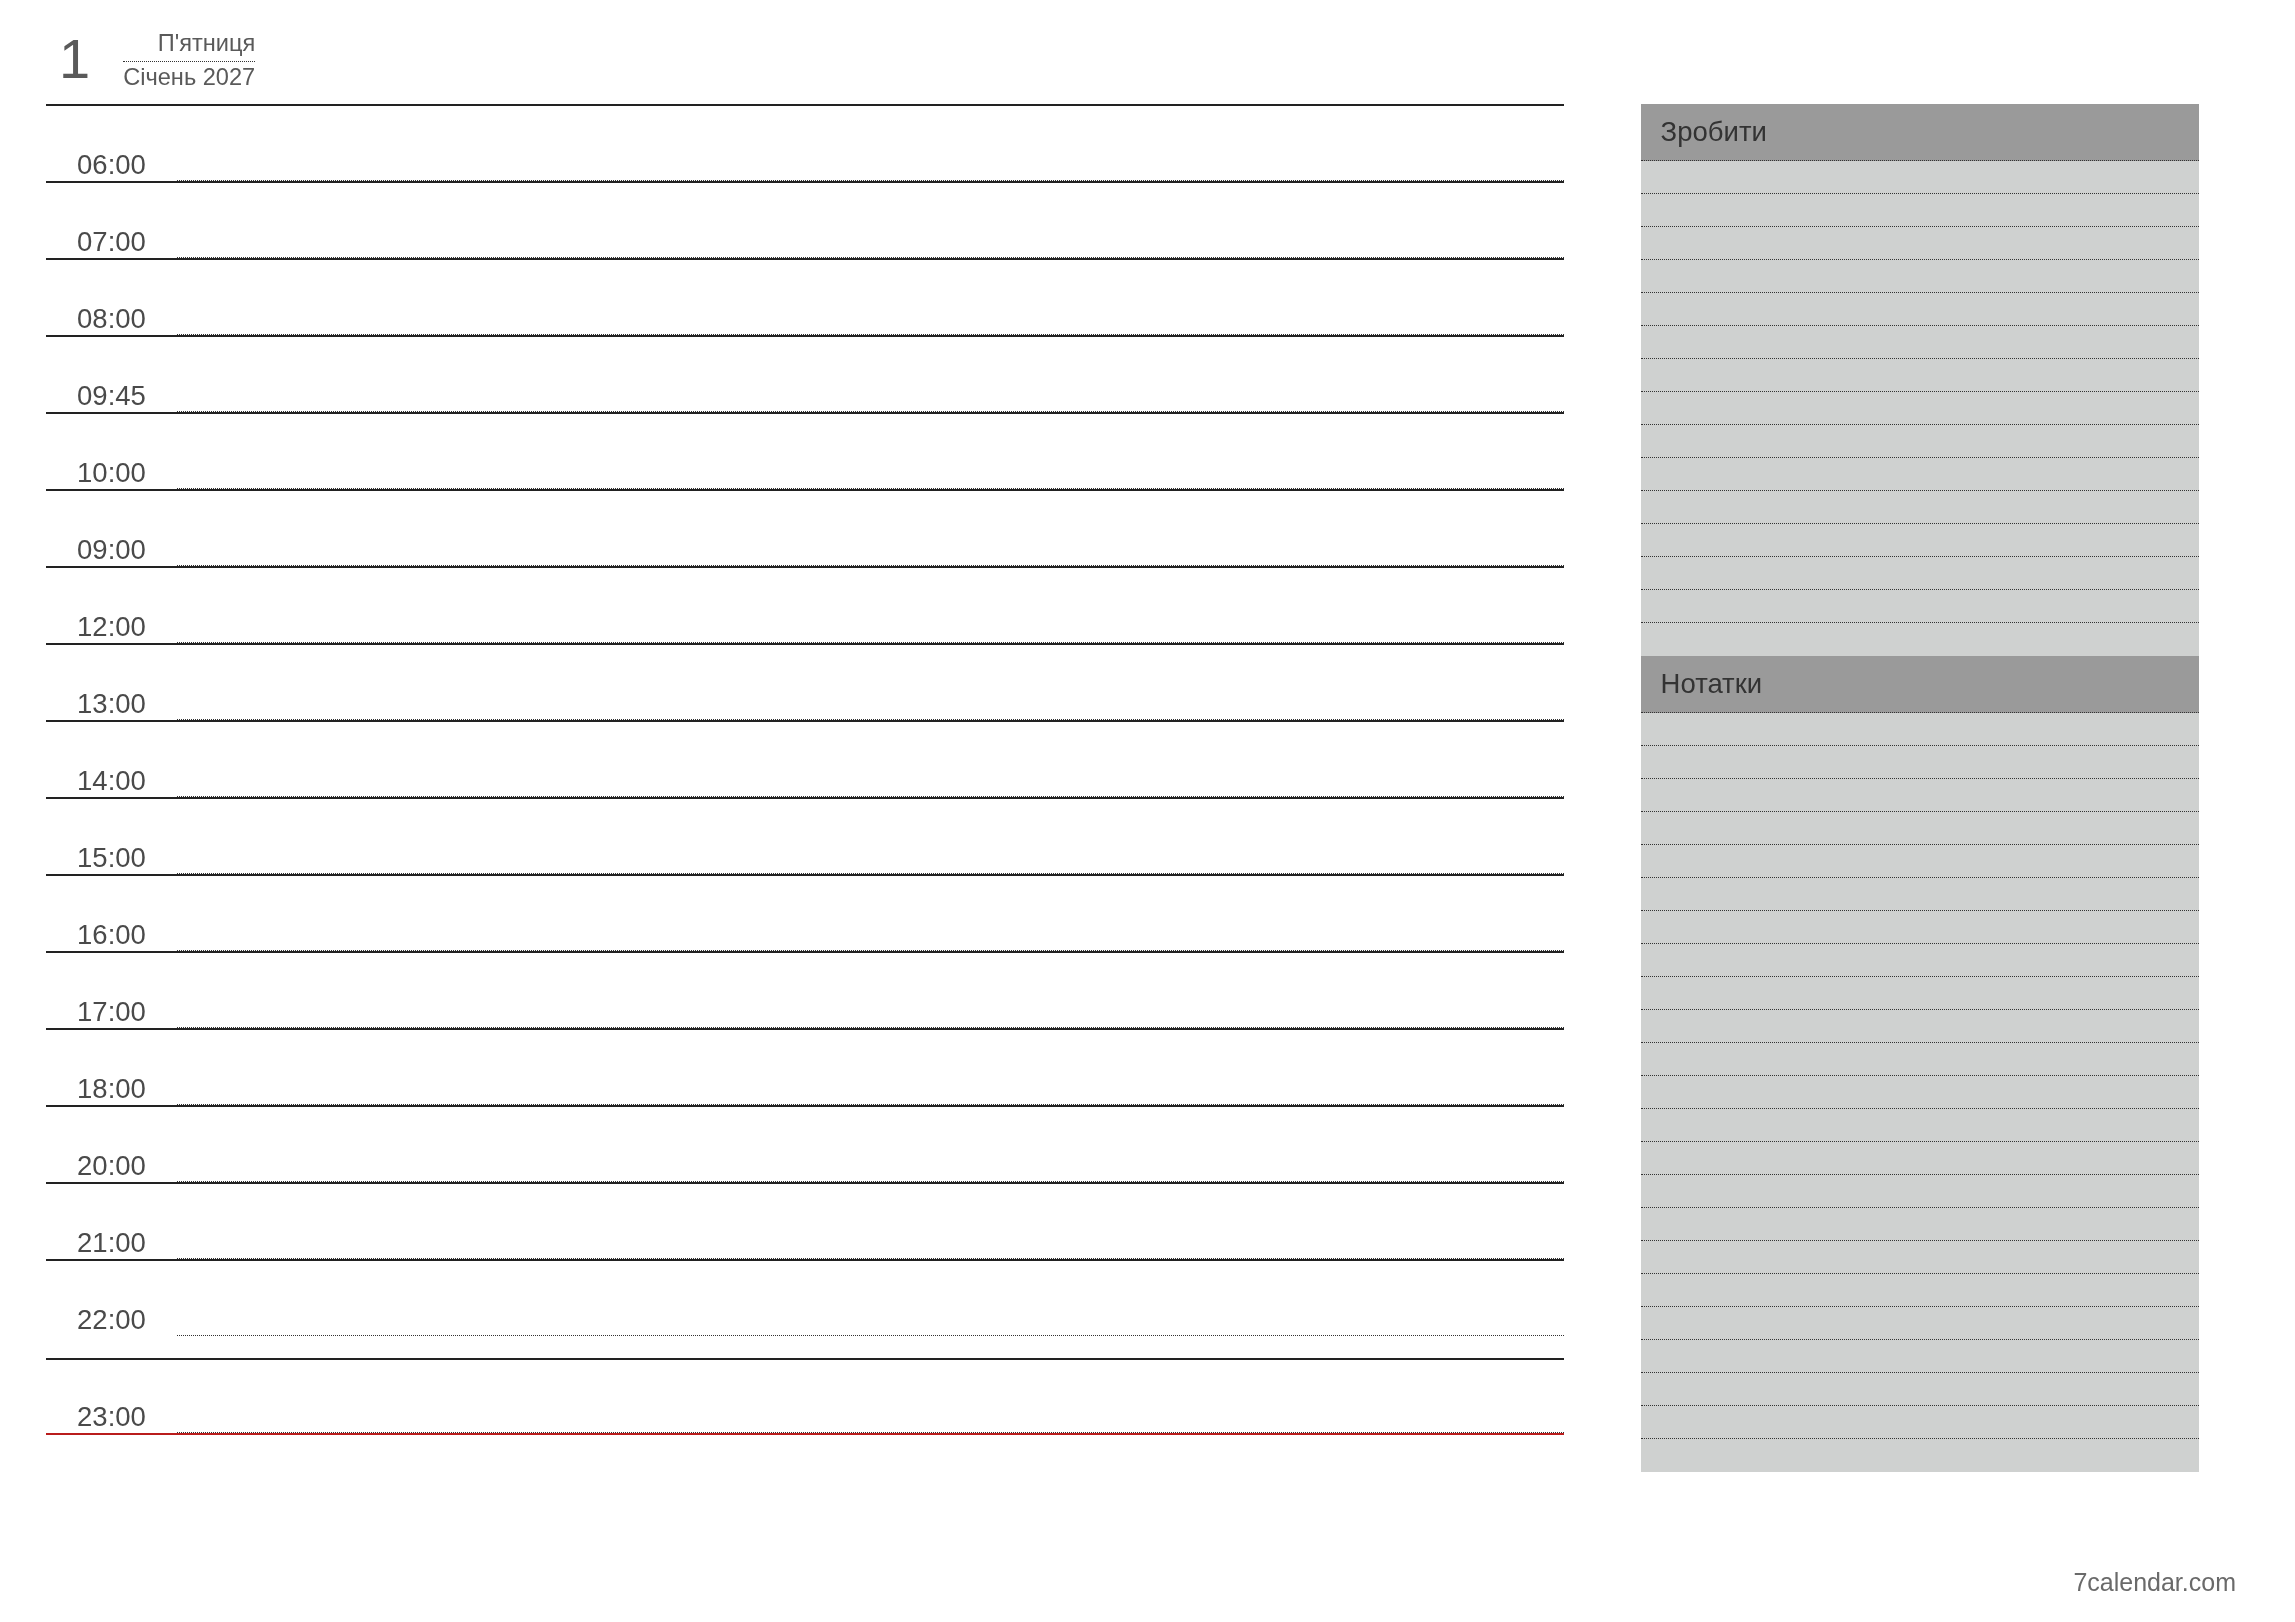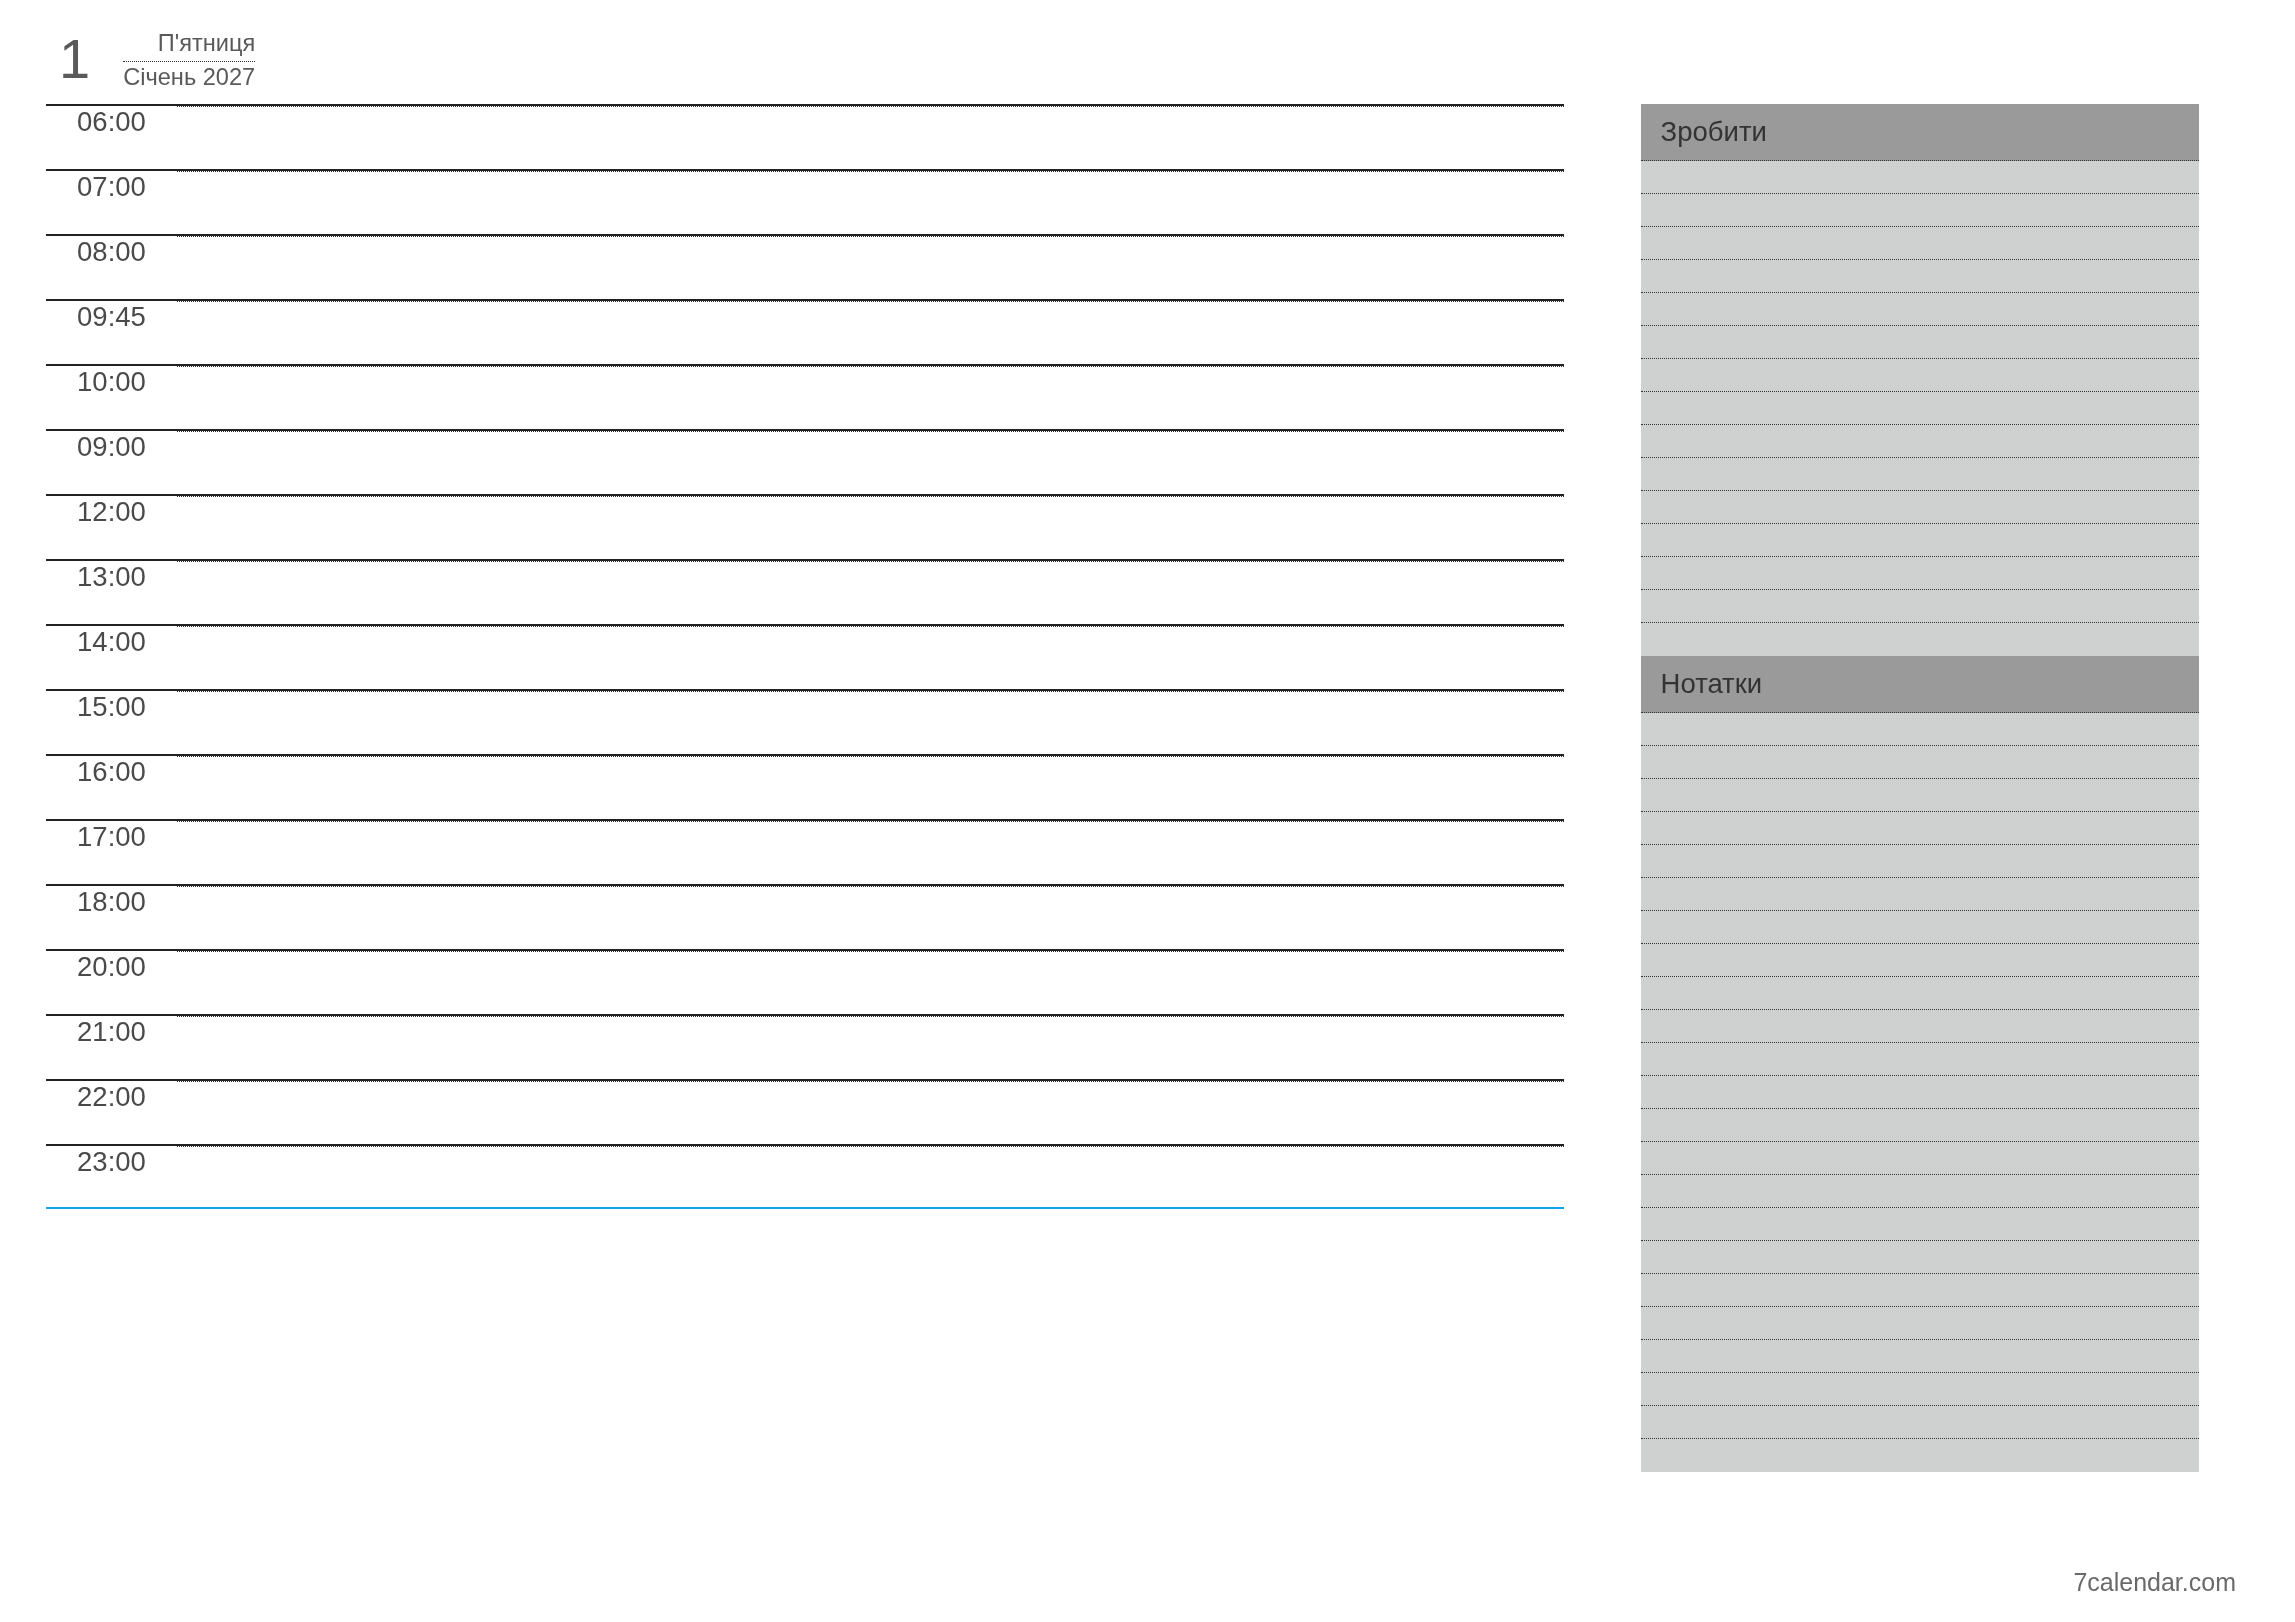--- a/index.html
+++ b/index.html
@@ -45,28 +45,29 @@
   .schedule {
     flex: 0 0 1518px;
   }
   .sidebar {
     flex: 0 0 602px;
     display: flex;
     flex-direction: column;
     padding-left: 44px;
   }
   .hour-row {
-    height: 65px;
+    height: 77px;
     border-top: 2px solid #222;
     display: flex;
-    align-items: flex-start;
+    align-items: flex-end;
     position: relative;
   }
   .hour-row:last-child {
-    border-bottom: 2px solid #0ea5e9;
+    border-bottom: 2px solid #b91c1c;
+    margin-top: 22px;
   }
   .hour-label {
     width: 131px;
     text-align: center;
     font-size: 27.5px;
     color: #4a4a4a;
   }
   .hour-line {
     flex: 1;
     height: 0;

